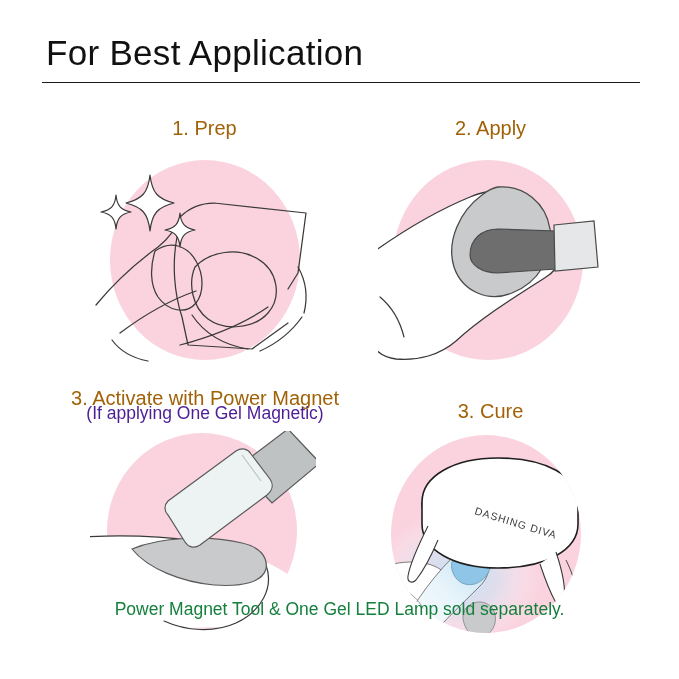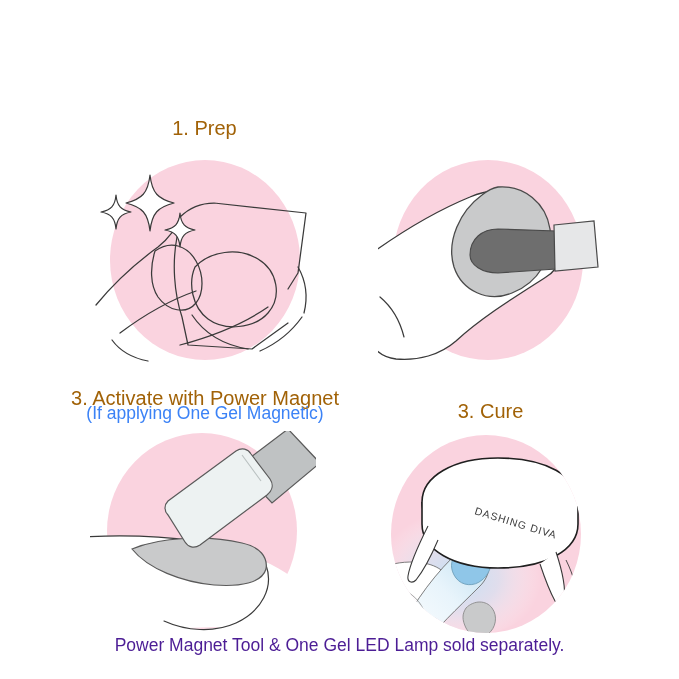--- a/index.html
+++ b/index.html
@@ -65,49 +65,53 @@
     color: #a16207;
     white-space: nowrap;
   }
   .step-sublabel {
     position: absolute;
     width: 100%;
     text-align: center;
     font-size: 17.5px;
     line-height: 24px;
     font-weight: 400;
-    color: #3b82f6;
+    color: #4c1d95;
     white-space: nowrap;
   }
 
   .art {
     position: absolute;
     overflow: visible;
   }
 
   
   #footer-note {
     position: absolute;
     left: 0;
-    top: 633px;
+    top: 597px;
     width: 679px;
     text-align: center;
     font-size: 17.5px;
     line-height: 24px;
-    color: #4c1d95;
+    color: #15803d;
     white-space: nowrap;
   }
 
   svg { display: block; }
 </style>
 </head>
 <body>
 
 <div id="page">
 
+  <div id="header">
+    <div id="page-title">For Best Application</div>
+    <div id="title-rule"></div>
+  </div>
 
   <div class="step" style="left:62px; top:115px; width:285px; height:250px;">
 
     <div class="step-label" style="top:0px;">1. Prep</div>
 
     <div class="art" style="left:30px; top:40px; width:226px; height:210px;">
       <svg width="226" height="210" viewBox="0 0 226 210">
         <ellipse cx="113" cy="105" rx="95" ry="100" fill="#FAD3DF"></ellipse>
         <g fill="none" stroke="#3a3a3a" stroke-width="1.25" stroke-linecap="round" stroke-linejoin="round">
 
@@ -135,20 +139,21 @@
                    C 23 63, 19 59, 9 57 C 19 55, 23 51, 24 40 Z"></path>
           <path d="M88 58 C 89 69, 93 73, 103 75 C 93 77, 89 81, 88 92
                    C 87 81, 83 77, 73 75 C 83 73, 87 69, 88 58 Z"></path>
         </g>
       </svg>
     </div>
   </div>
 
   <div class="step" style="left:348px; top:115px; width:285px; height:250px;">
 
+    <div class="step-label" style="top:0px;">2. Apply</div>
 
     <div class="art" style="left:30px; top:40px; width:226px; height:210px;">
       <svg width="226" height="210" viewBox="0 0 226 210">
         <ellipse cx="110" cy="105" rx="95" ry="100" fill="#FAD3DF"></ellipse>
 
         <g>
           <path d="M-6 98 C 22 78, 58 56, 92 42 C 110 34, 128 34, 140 44
                    L 176 82 C 186 96, 182 114, 168 122
                    C 140 140, 104 162, 78 186 C 62 200, 40 206, 18 204
                    C 2 202, -8 192, -10 178 Z" fill="#ffffff" stroke="#3a3a3a" stroke-width="1.3"></path>

